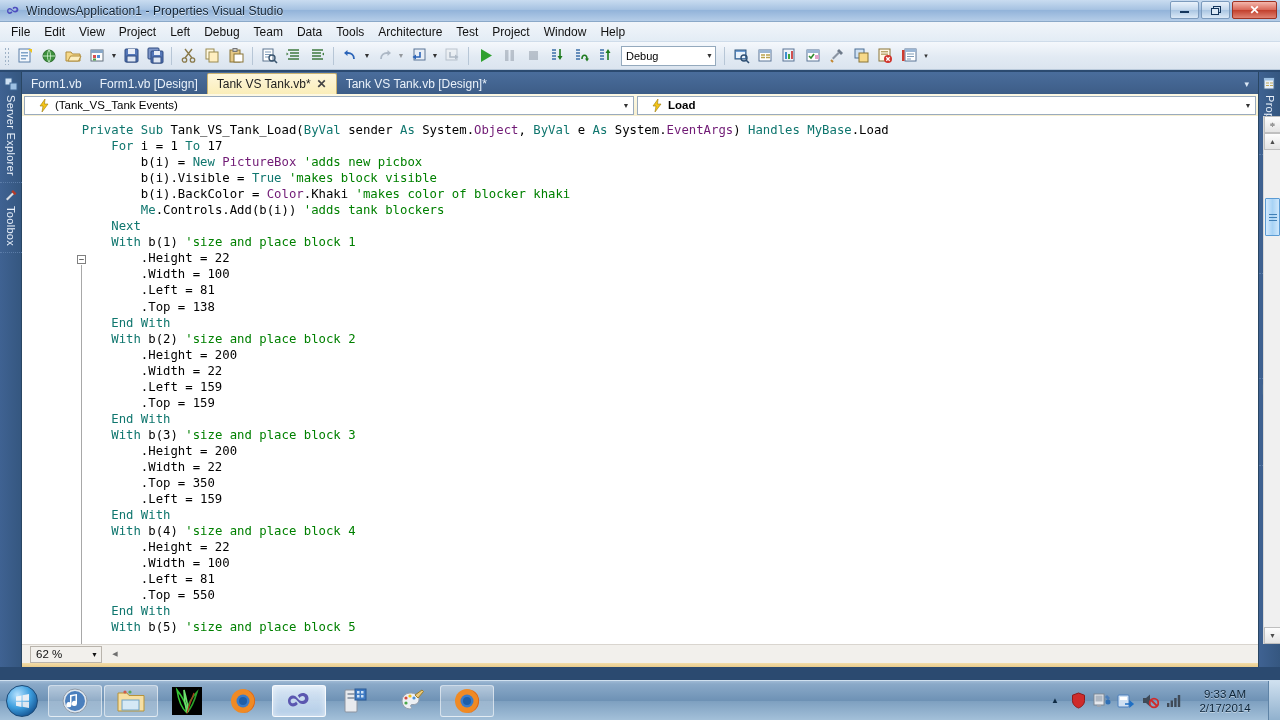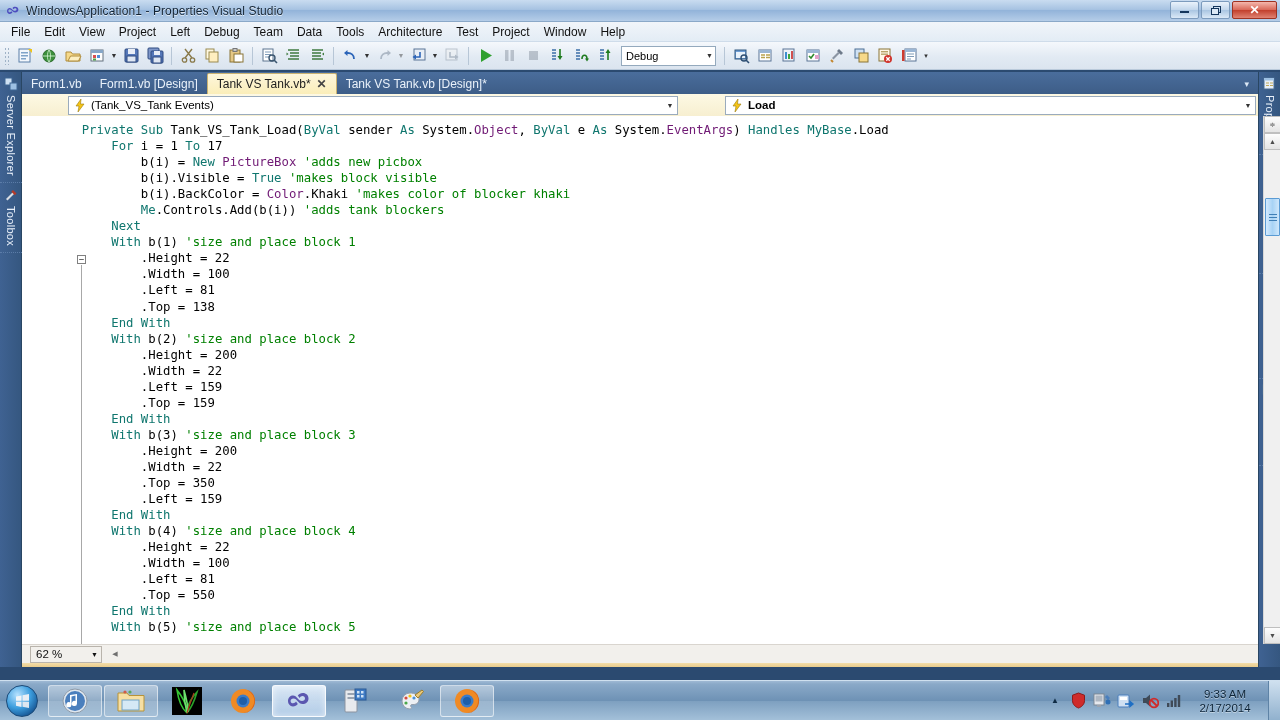--- a/index.html
+++ b/index.html
@@ -115,21 +115,21 @@
 
   
   .navbar {
     position: absolute; left: 22px; top: 94px; width: 1236px; height: 22px;
     background: linear-gradient(to bottom,#fdf9e4,#f7efd0);
     display: flex; align-items: center; padding: 0 2px;
   }
   .navcombo {
     height: 19px; background: #fff; border: 1px solid #9aabbd;
     display: flex; align-items: center; font-size: 11.5px; color: #000;
-    padding-left: 4px; gap: 5px; margin-left: 44px;
+    padding-left: 12px; gap: 5px;
   }
   .navcombo .nav-ico { width: 13px; height: 13px; display:flex;align-items:center;justify-content:center; }
   .navcombo .nav-lbl { flex: 1; }
   .navcombo .nav-arrow { width: 14px; text-align: center; font-size: 7px; color: #333; }
   #navLeft { width: 610px; margin-right: 3px; }
   #navRight { flex: 1; font-weight: bold; }
 
   
   .editor {
     position: absolute; left: 22px; top: 116px; width: 1236px; height: 528px;

